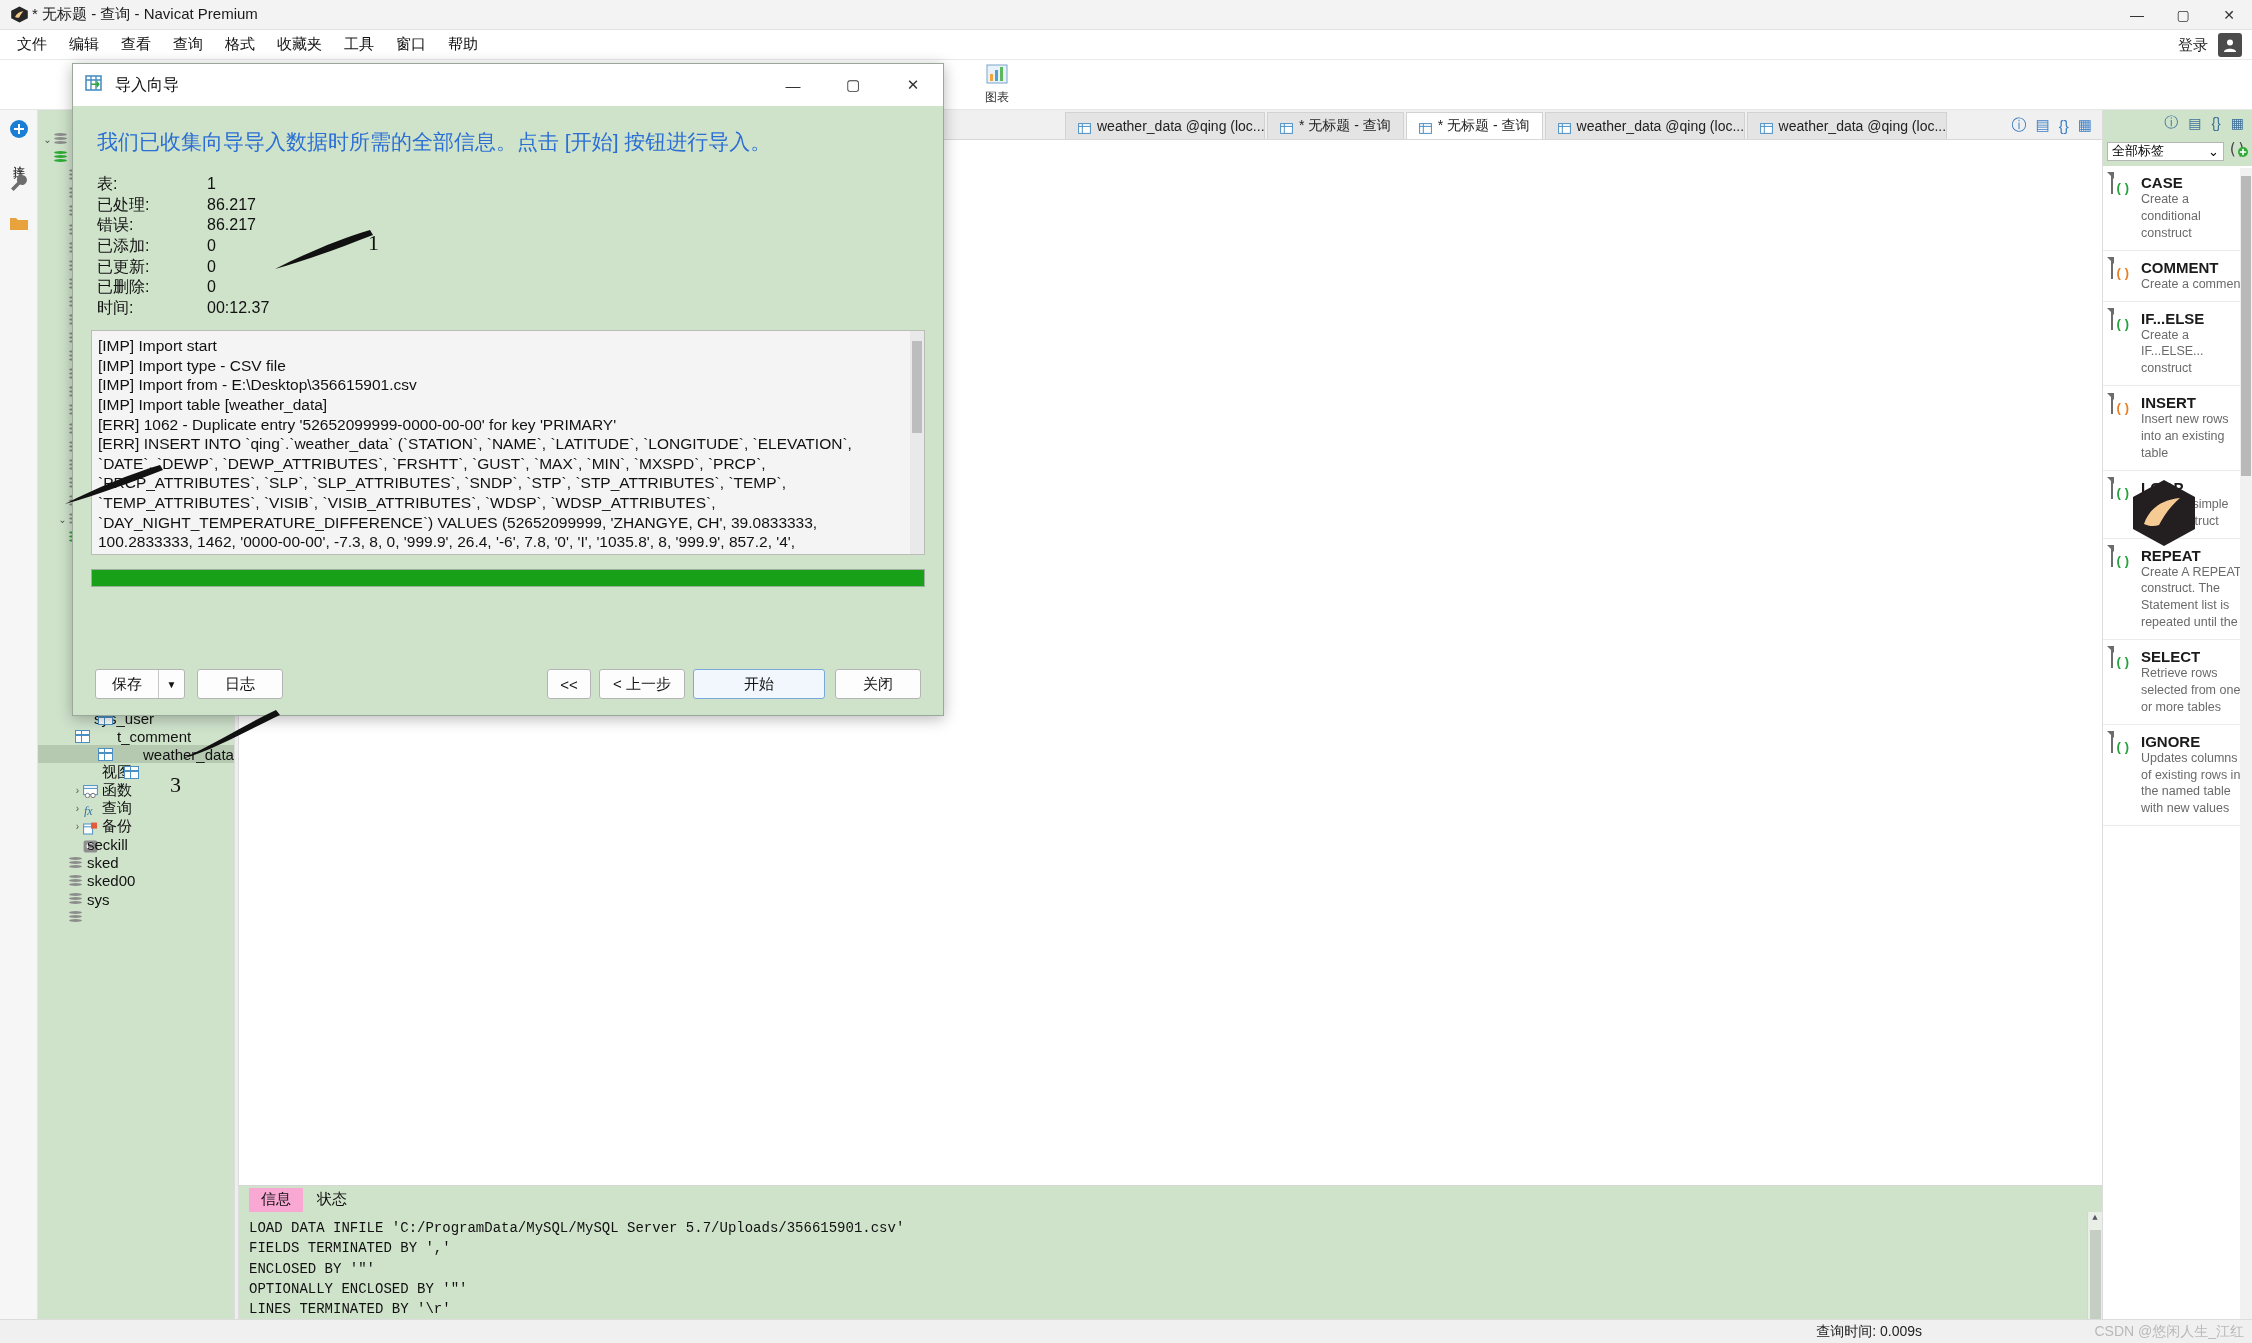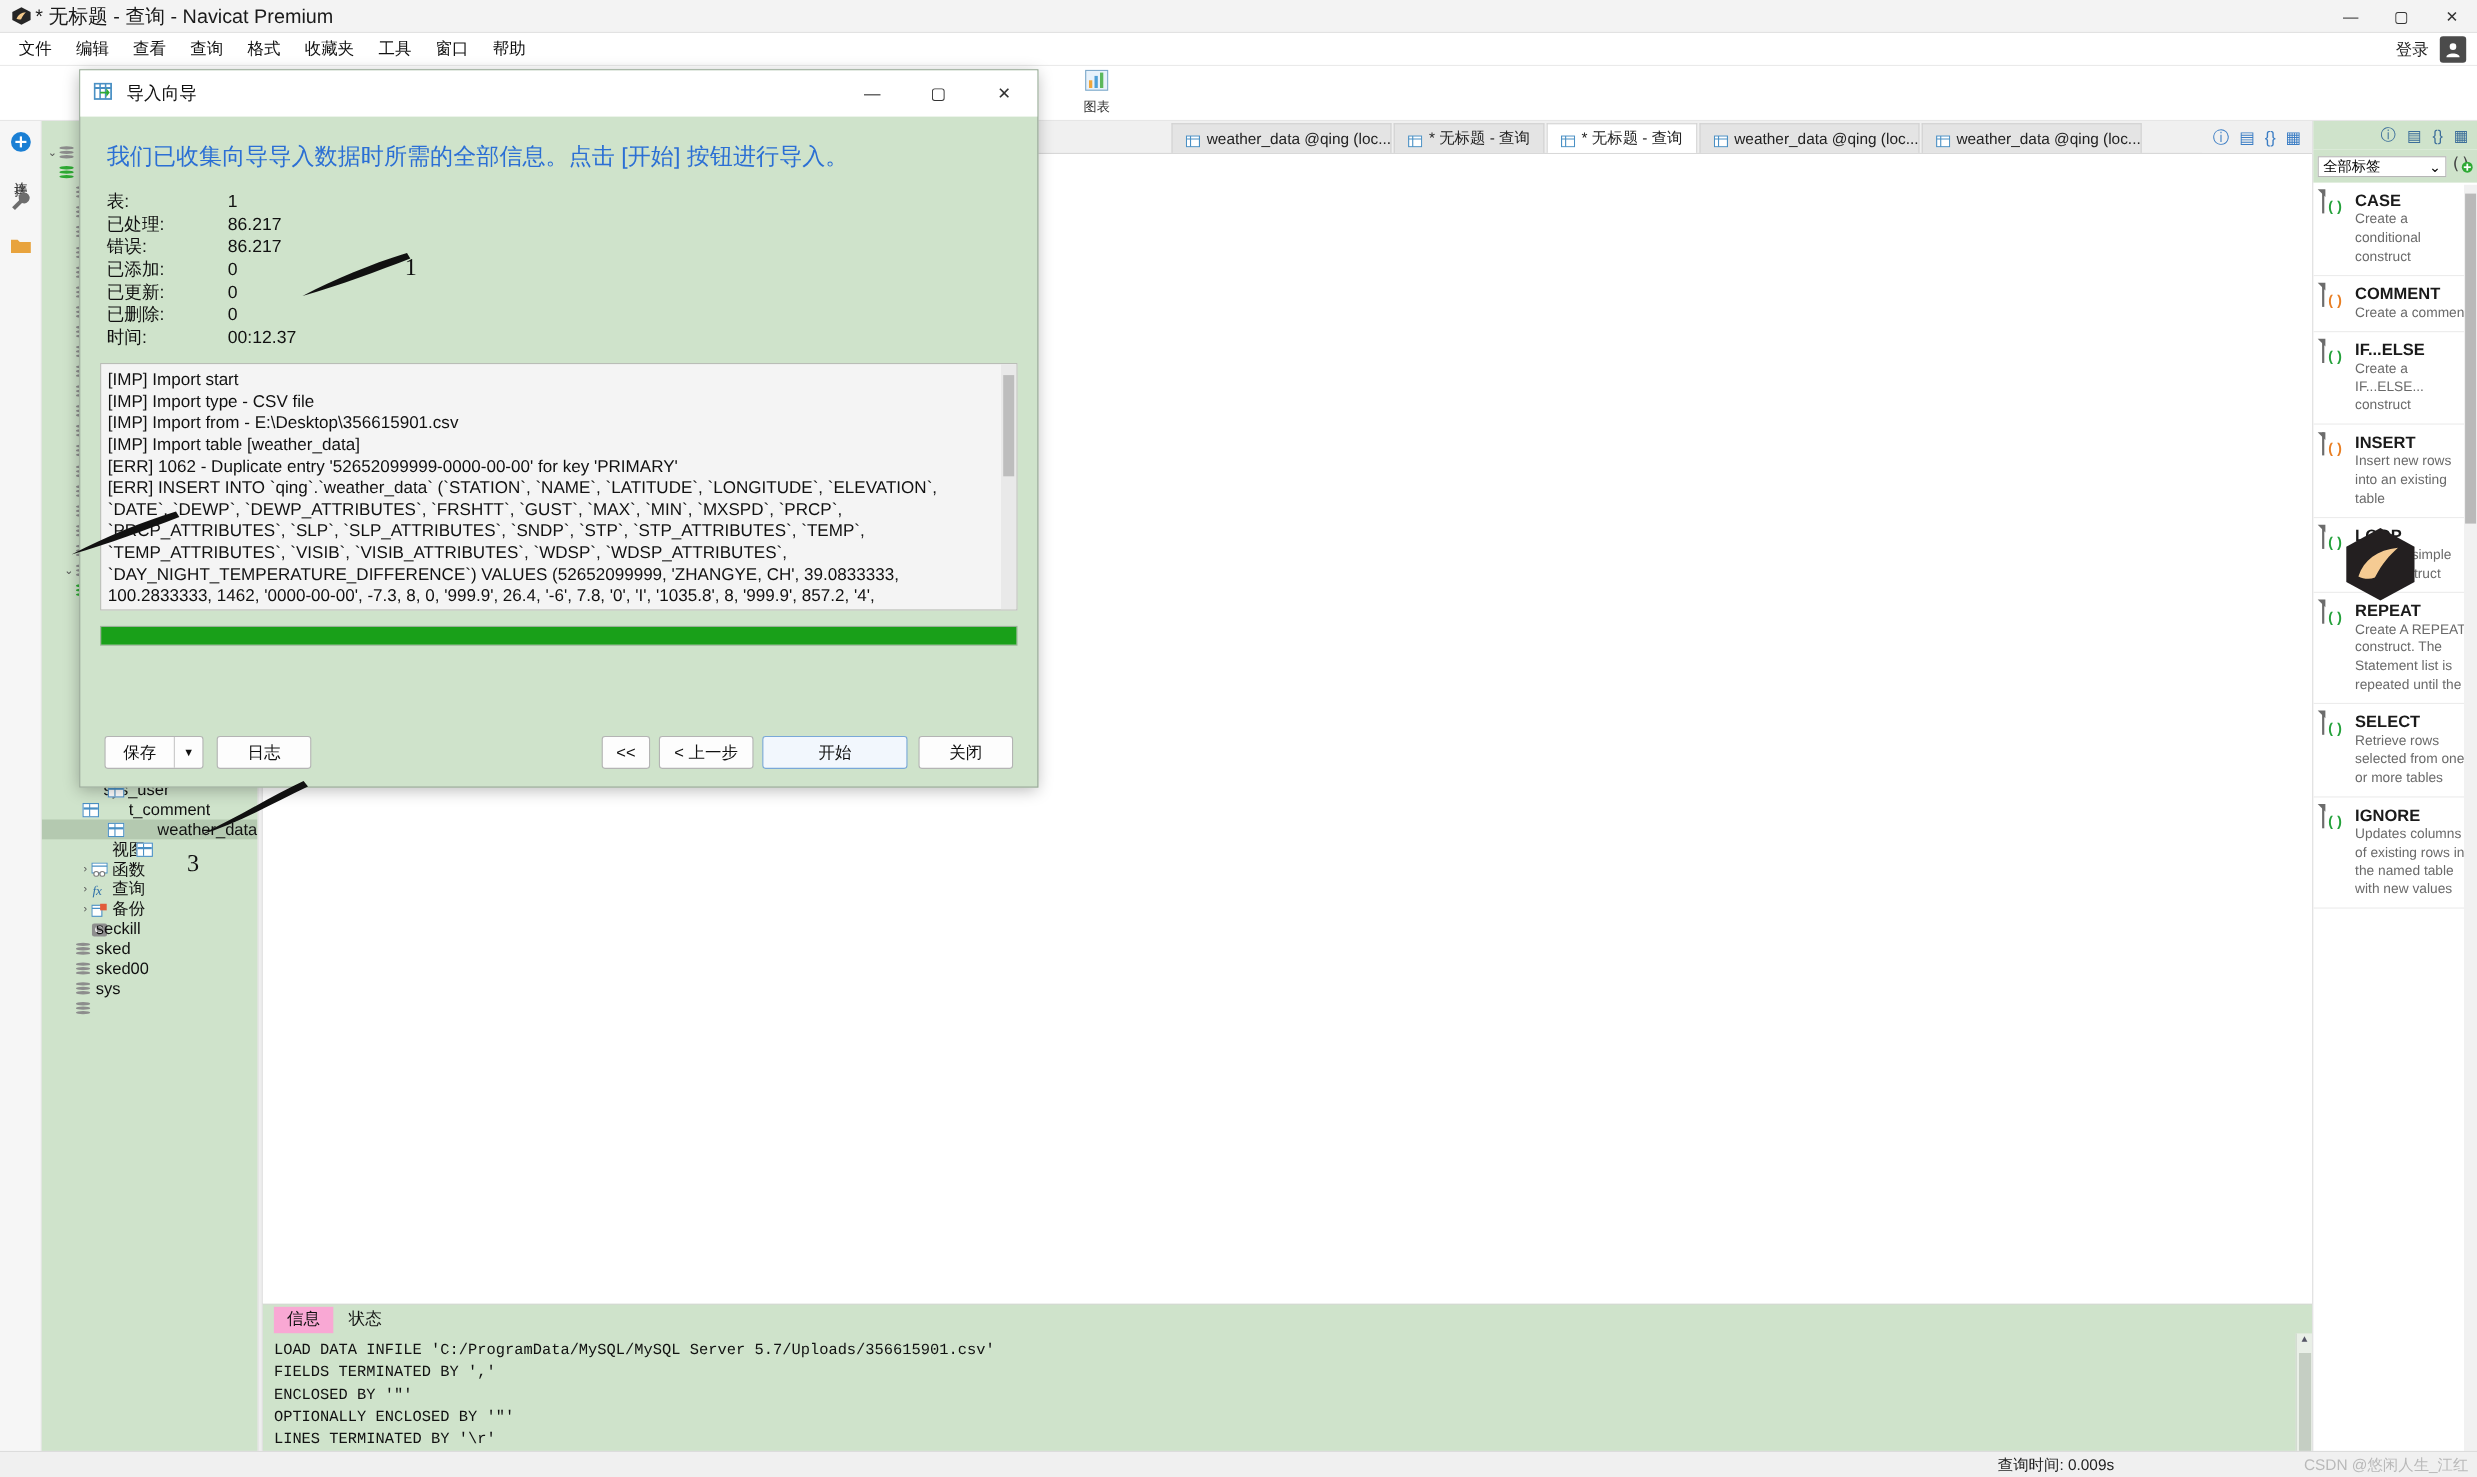--- a/index.html
+++ b/index.html
@@ -17,21 +17,21 @@
   .titlebar {
     height:30px; background:#f3f3f3;
     display:flex; align-items:center;
     border-bottom:1px solid #e2e2e2;
     position:relative;
   }
   .titlebar .app-icon {
     width:26px; height:20px; margin-left:6px;
     display:flex; align-items:center; justify-content:center;
   }
-  .titlebar .title-text { font-size:18px; color:#1a1a1a; }
+  .titlebar .title-text { font-size:15px; color:#1a1a1a; }
   .win-controls { position:absolute; right:0; top:0; display:flex; height:30px; }
   .win-btn { width:46px; height:30px; display:flex; align-items:center; justify-content:center;
              font-size:14px; color:#333; }
 
   
   .menubar {
     height:30px; background:#ffffff; display:flex; align-items:center;
     padding-left:6px; border-bottom:1px solid #eaeaea; position:relative;
   }
   .menu-item { padding:4px 11px; font-size:15px; color:#111; }

